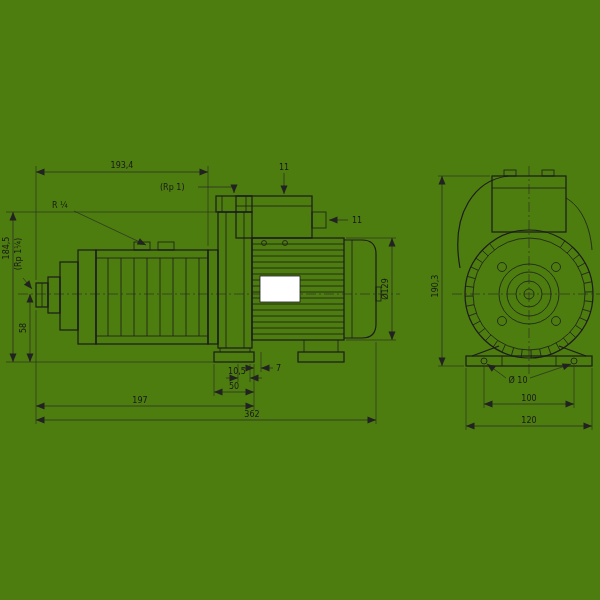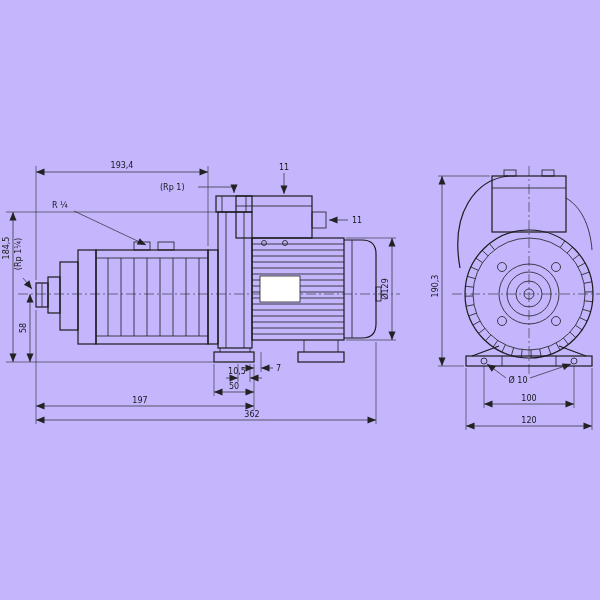--- a/index.html
+++ b/index.html
@@ -1,21 +1,21 @@
 <!DOCTYPE html>
 <html><head>
 <meta charset="utf-8">
 <style>
   html,body{margin:0;padding:0;}
   body{
     width:600px;height:600px;background:#ffffff;
     font-family:"DejaVu Sans", sans-serif;
     overflow:hidden;
   }
-  .canvas{position:relative;width:600px;height:600px;background:#c4b5fd;}
+  .canvas{position:relative;width:600px;height:600px;background:#4d7c0f;}
   svg{display:block;}
   svg text{
     font-family:"DejaVu Sans", sans-serif;
     font-size:8px;
     fill:#181818;
     stroke:none;
   }
   .outline{stroke:#1c1c1c;stroke-width:1.2;fill:none;}
   .detail{stroke:#1c1c1c;stroke-width:0.8;fill:none;}
   .dim{stroke:#2a2a2a;stroke-width:0.7;fill:none;}

